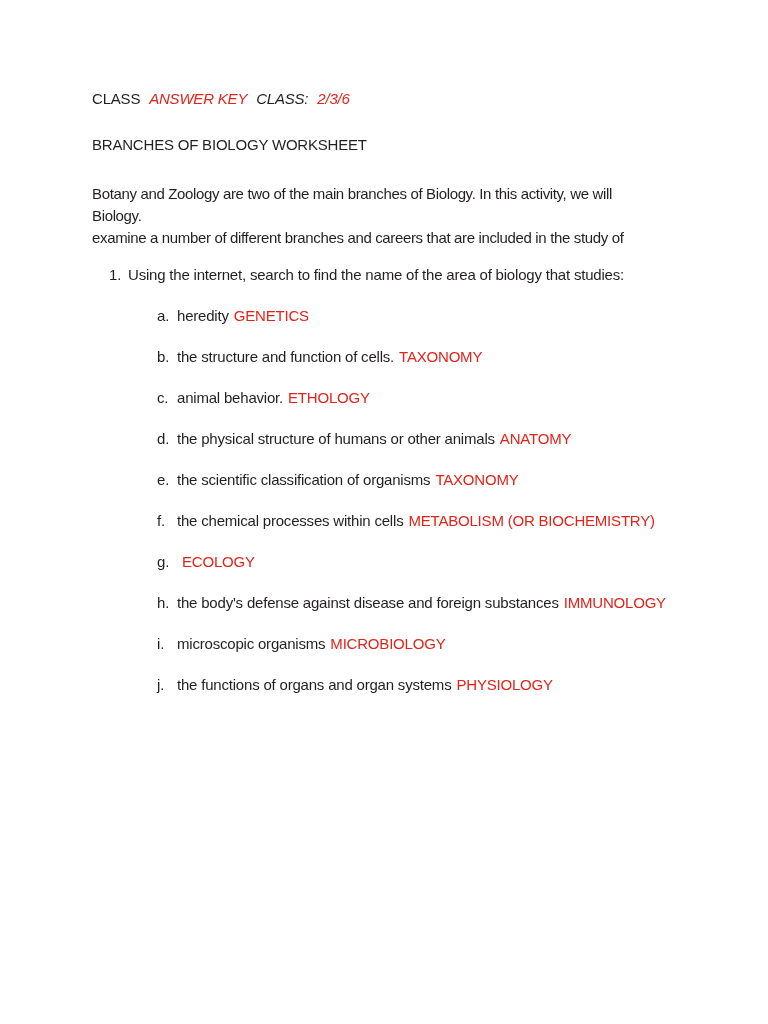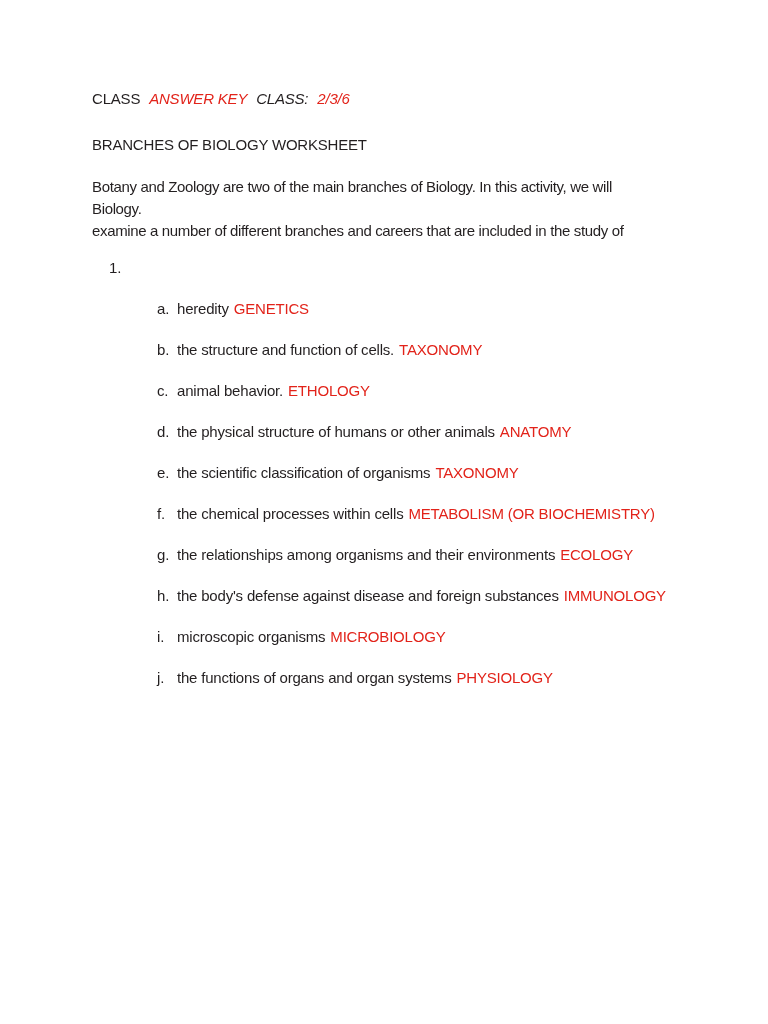--- a/index.html
+++ b/index.html
@@ -27,21 +27,21 @@
   .line {
     font-size: 15px;
     line-height: 17px;
     letter-spacing: -0.2px;
     white-space: nowrap;
   }
   .header-line { margin-bottom: 29px; }
   .header-line span + span { margin-left: 5px; font-style: italic; }
   .red { color: var(--red); }
   .title {
-    margin-bottom: 23px;
+    margin-bottom: 30px;
     letter-spacing: -0.2px;
   }
   .intro {
     font-size: 15px;
     line-height: 22px;
     letter-spacing: -0.35px;
     margin-bottom: 17px;
   }
   .question {
     display: flex;
@@ -81,20 +81,21 @@
   <p class="line title">BRANCHES OF BIOLOGY WORKSHEET</p>
 
   <div class="intro">
     <div class="intro-line">Botany and Zoology are two of the main branches of Biology. In this activity, we will</div>
     <div class="intro-line">Biology.</div>
     <div class="intro-line">examine a number of different branches and careers that are included in the study of</div>
   </div>
 
   <div class="question">
     <span class="qnum">1.</span>
+    <span class="qtext">Using the internet, search to find the name of the area of biology that studies:</span>
   </div>
 
   <div class="answer-list" id="answer-list">
       <div class="item">
         <span class="letter">a.</span>
         <span class="prompt">heredity</span>
         <span class="answer">GENETICS</span>
       </div>
       <div class="item">
         <span class="letter">b.</span>
@@ -116,21 +117,20 @@
         <span class="prompt">the scientific classification of organisms</span>
         <span class="answer">TAXONOMY</span>
       </div>
       <div class="item">
         <span class="letter">f.</span>
         <span class="prompt">the chemical processes within cells</span>
         <span class="answer">METABOLISM (OR BIOCHEMISTRY)</span>
       </div>
       <div class="item">
         <span class="letter">g.</span>
-        <span class="prompt">the relationships among organisms and their environments</span>
         <span class="answer">ECOLOGY</span>
       </div>
       <div class="item">
         <span class="letter">h.</span>
         <span class="prompt">the body's defense against disease and foreign substances</span>
         <span class="answer">IMMUNOLOGY</span>
       </div>
       <div class="item">
         <span class="letter">i.</span>
         <span class="prompt">microscopic organisms</span>

